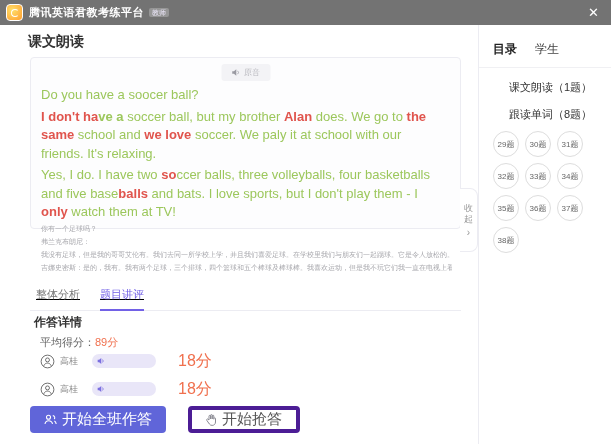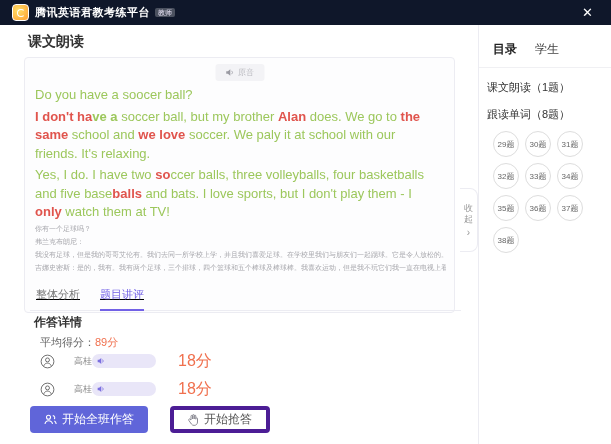--- a/index.html
+++ b/index.html
@@ -1,29 +1,29 @@
 <!DOCTYPE html>
 <html><head>
 <meta charset="utf-8">
 <style>
   html,body{margin:0;padding:0;background:#fff;font-family:"Liberation Sans","DejaVu Sans",sans-serif;}
   .app{position:relative;width:611px;height:444px;background:#fff;overflow:hidden;}
 
   
-  .topbar{position:absolute;left:0;top:0;width:611px;height:25px;background:#0f172a;display:flex;align-items:center;padding:0 12px;box-sizing:border-box;}
+  .topbar{position:absolute;left:0;top:0;width:611px;height:25px;background:#737373;display:flex;align-items:center;padding:0 6px;box-sizing:border-box;}
   .logo{width:15px;height:15px;border-radius:4px;background:radial-gradient(circle at 35% 35%,#ffe06a,#ff9d2e);border:1px solid #fff;margin-right:6px;position:relative;flex:none;}
   .logo::after{content:"";position:absolute;left:4px;top:4px;width:6px;height:6px;border-radius:50%;border:1.5px solid #fff;border-right-color:transparent;}
   .topbar-title{color:#fff;font-size:11px;font-weight:bold;letter-spacing:.5px;}
   .topbar-badge{margin-left:5px;font-size:7px;color:#efeafd;background:rgba(255,255,255,.25);border-radius:2px;padding:1px 3px;line-height:1;}
   .close{margin-left:auto;color:#fff;font-size:13px;cursor:pointer;padding:0 6px;}
 
   .page-title{position:absolute;left:28px;top:33px;font-size:14px;font-weight:bold;color:#333;}
 
   
-  .card{position:absolute;left:24px;top:57px;width:431px;height:256px;background:#fdfdfe;border:1px solid #ececf2;border-radius:4px;box-sizing:border-box;}
+  .card{position:absolute;left:30px;top:57px;width:431px;height:172px;background:#fdfdfe;border:1px solid #ececf2;border-radius:4px;box-sizing:border-box;}
   .audio-origin{position:absolute;left:50%;top:6px;transform:translateX(-50%);display:flex;align-items:center;gap:4px;background:#f3f3f6;border:none;border-radius:3px;padding:3px 10px;font-size:8px;color:#b9b9bf;cursor:pointer;font-family:inherit;}
   .passage{position:absolute;left:10px;right:16px;top:28px;}
   .passage p{margin:0 0 3px 0;font-size:13px;line-height:18.5px;}
   .passage .green{color:#9cc75c;}
   .passage .red{color:#e0544d;text-align:center;}
   .passage .bold{font-weight:bold;}
   .translation{position:absolute;left:10px;right:8px;top:164px;color:#a8a8ad;font-size:7px;line-height:13px;white-space:nowrap;overflow:hidden;}
 
   
   .collapse{position:absolute;left:460px;top:188px;width:17px;height:62px;background:#fff;border:1px solid #ececf2;border-left:none;border-radius:0 8px 8px 0;display:flex;flex-direction:column;align-items:center;justify-content:center;cursor:pointer;}
@@ -33,37 +33,37 @@
   
   .analysis-tabs{position:absolute;left:30px;top:287px;width:431px;display:flex;gap:20px;padding:0 0 0 6px;border-bottom:1px solid #ececf2;font-size:11px;box-sizing:border-box;text-decoration:underline;}
   .a-tab{color:#777;padding-bottom:7px;cursor:pointer;}
   .a-tab.active{color:#7261e6;border-bottom:2px solid #7261e6;margin-bottom:-1px;}
 
   .details-title{position:absolute;left:34px;top:314px;font-size:12px;font-weight:bold;color:#333;}
   .avg-row{position:absolute;left:40px;top:335px;font-size:11px;color:#666;}
   .avg-val{color:#f0704e;text-align:right;}
 
   .students{position:absolute;left:40px;top:351px;}
-  .s-row{display:flex;align-items:center;height:20px;margin-bottom:8px;cursor:pointer;text-align:right;}
+  .s-row{display:flex;align-items:center;height:20px;margin-bottom:8px;cursor:pointer;}
   .s-name{font-size:9px;color:#888;margin-left:5px;width:32px;}
   .s-pill{width:64px;height:14px;background:#e9e6f8;border-radius:7px;display:flex;align-items:center;padding-left:5px;box-sizing:border-box;}
   .s-score{font-size:16px;color:#f0704e;margin-left:22px;}
 
   
   .actions{position:absolute;left:30px;top:406px;display:flex;gap:22px;}
-  .btn{display:flex;align-items:center;gap:5px;height:27px;padding:0 14px;border-radius:4px;font-size:12px;cursor:pointer;font-family:inherit;}
+  .btn{display:flex;align-items:center;gap:5px;height:27px;padding:0 14px;border-radius:4px;font-size:15px;cursor:pointer;font-family:inherit;}
   .btn.primary{background:#6065d9;color:#fff;border:none;}
   .btn.ghost{background:#fff;color:#555;border:4px solid #4c1d95;}
 
   
   .sidebar{position:absolute;left:478px;top:25px;width:133px;bottom:0;border-left:1px solid #ececf2;box-sizing:border-box;background:#fff;}
   .side-tabs{display:flex;gap:18px;padding:16px 0 9px 14px;border-bottom:1px solid #f0f0f3;font-size:12px;}
   .side-tab{color:#444;cursor:pointer;}
   .side-tab.active{color:#222;font-weight:bold;}
-  .side-section-label{margin:12px 0 9px 8px;font-size:11px;color:#333;}
+  .side-section-label{margin:12px 0 9px 30px;font-size:11px;color:#333;}
   .circle-grid{display:flex;flex-wrap:wrap;gap:6px;margin-left:14px;width:102px;}
   .qcircle{width:26px;height:26px;border-radius:50%;border:1px solid #ddd;color:#666;font-size:8px;display:flex;align-items:center;justify-content:center;box-sizing:border-box;background:#fff;cursor:pointer;}
   .qcircle.active{border-color:#9b8cf0;background:#f5f2ff;color:#7261e6;}
 </style>
 </head>
 <body>
 
 <div class="app">
 
   <header class="topbar">

